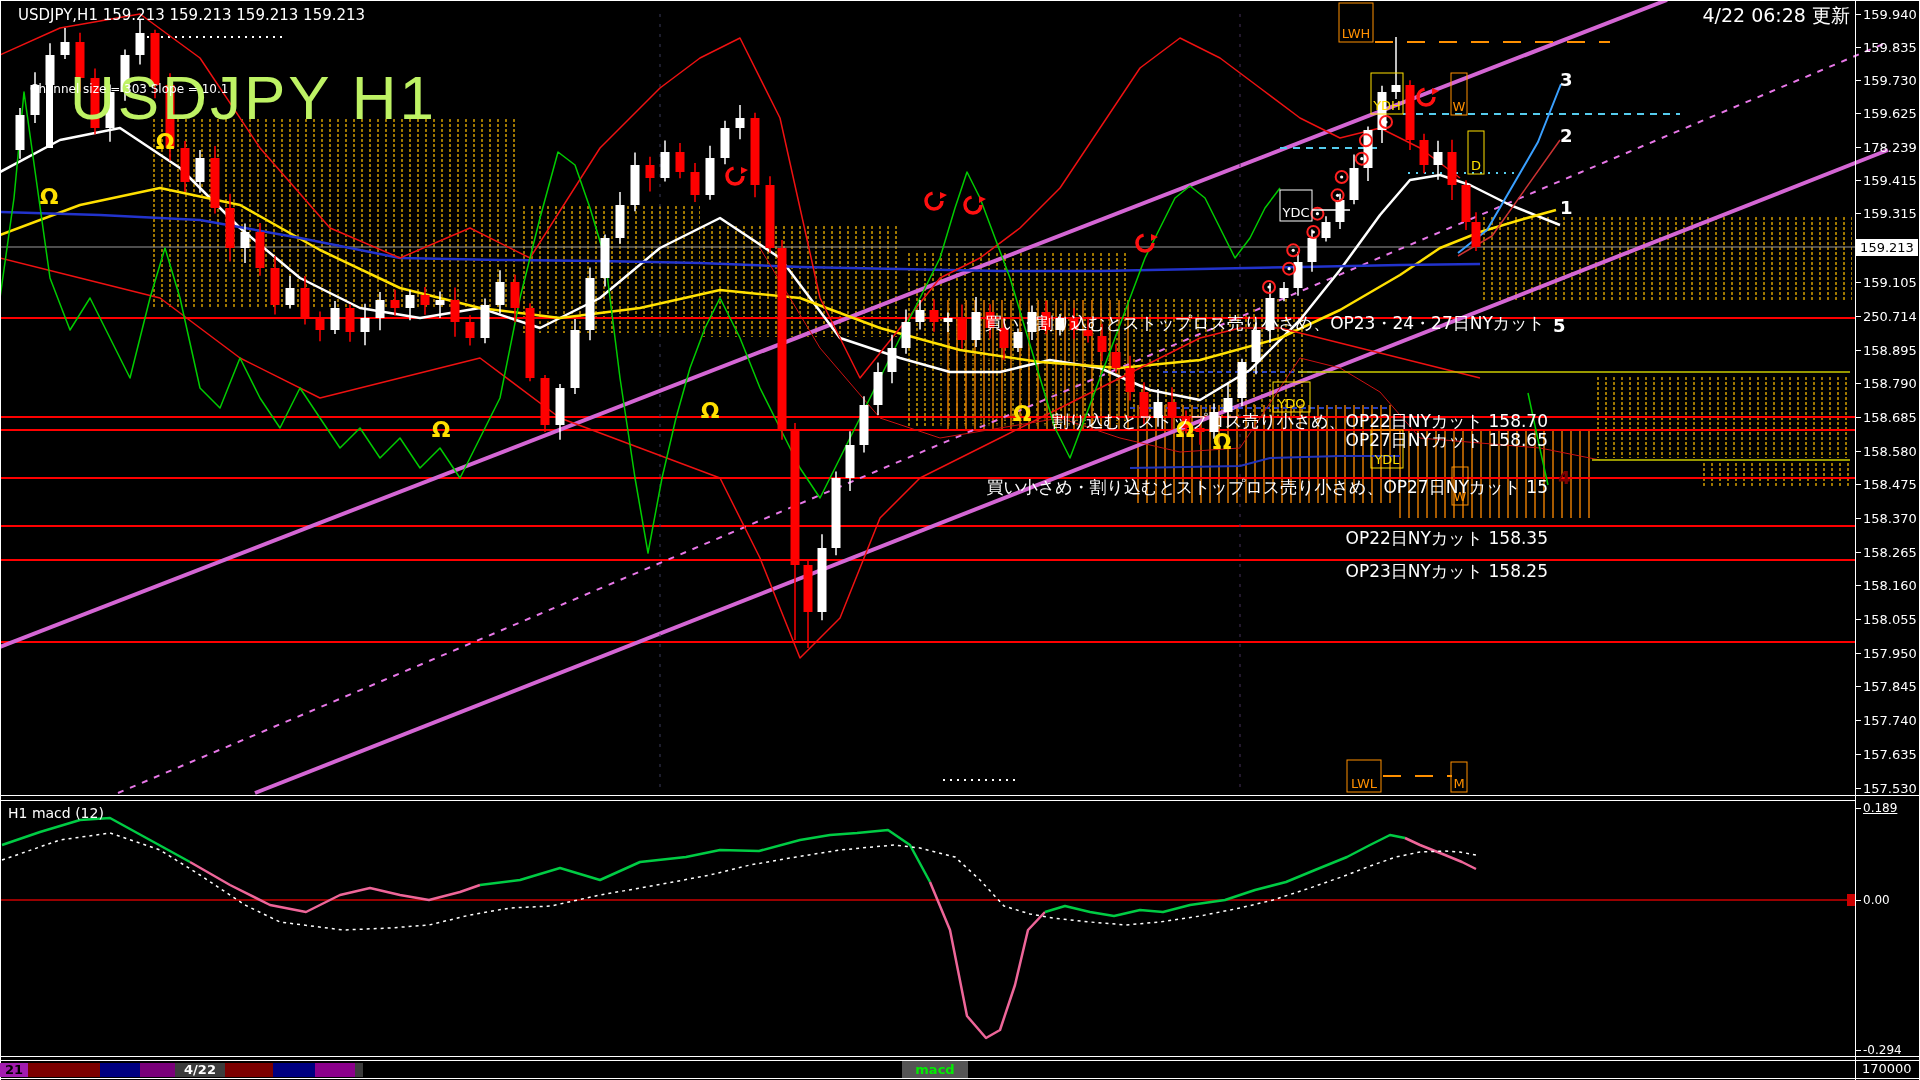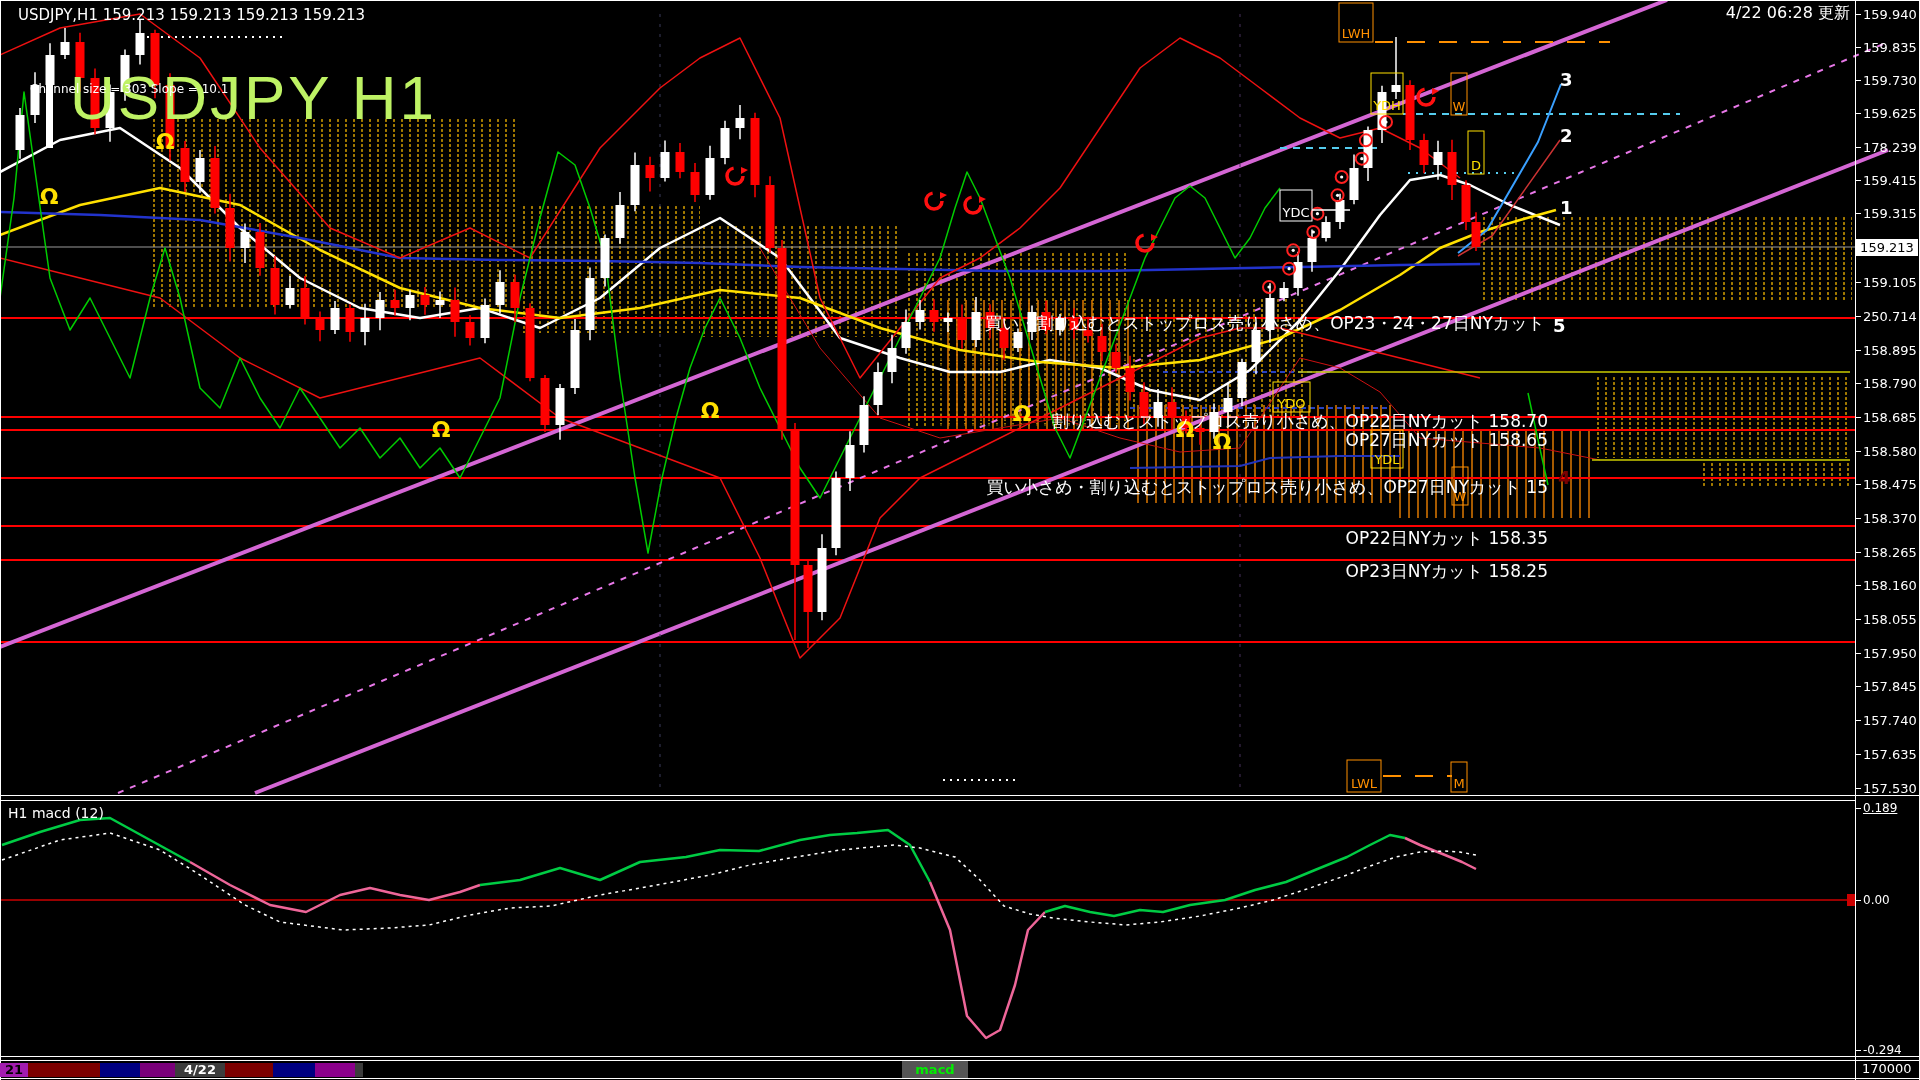--- a/index.html
+++ b/index.html
@@ -13,21 +13,21 @@
   .tick{position:absolute;width:6px;height:1px;background:#fff;left:1855px;}
   .axis-label{position:absolute;left:1863px;color:#fff;font-size:13px;transform:translateY(-50%);
               font-family:"DejaVu Sans",sans-serif;white-space:nowrap;}
   .cloud{position:absolute;background-image:radial-gradient(circle,#b98a00 1.1px,transparent 1.3px);
          background-size:8px 5px;opacity:.9;}
   .vdash{position:absolute;background-image:repeating-linear-gradient(90deg,transparent 0 7px,rgba(222,120,0,.75) 7px 9px),
          repeating-linear-gradient(0deg,transparent 0 4px,rgba(0,0,0,.55) 4px 6px);}
   .ann{position:absolute;color:#fff;font-size:17px;white-space:nowrap;transform:translate(-100%,-50%);
        font-family:"DejaVu Sans",sans-serif;}
   #title{left:18px;top:6px;color:#fff;font-size:15px;white-space:nowrap;}
-  #updated{right:70px;top:3px;color:#fff;font-size:16px;white-space:nowrap;}
+  #updated{right:70px;top:3px;color:#fff;font-size:19px;white-space:nowrap;}
   #watermark{left:70px;top:62px;color:#bef264;font-size:62px;letter-spacing:3px;white-space:nowrap;
              font-family:"Liberation Sans",sans-serif;}
   #wbar{left:46px;top:58px;width:7px;height:90px;background:#fff;}
   #channelinfo{left:30px;top:82px;color:#fff;font-size:12px;white-space:nowrap;}
   #macdlabel{left:8px;top:805px;color:#fff;font-size:14px;}
   #curprice{left:1856px;top:239px;width:62px;height:17px;background:#fff;color:#000;
             font-size:13px;line-height:17px;text-align:center;}
   #macdtoggle{left:902px;top:1061px;width:66px;height:17px;background:#555;color:#00ee00;
               font-size:13px;font-weight:bold;text-align:center;line-height:17px;}
   #bottomright{left:1862px;top:1061px;color:#fff;font-size:13px;}

